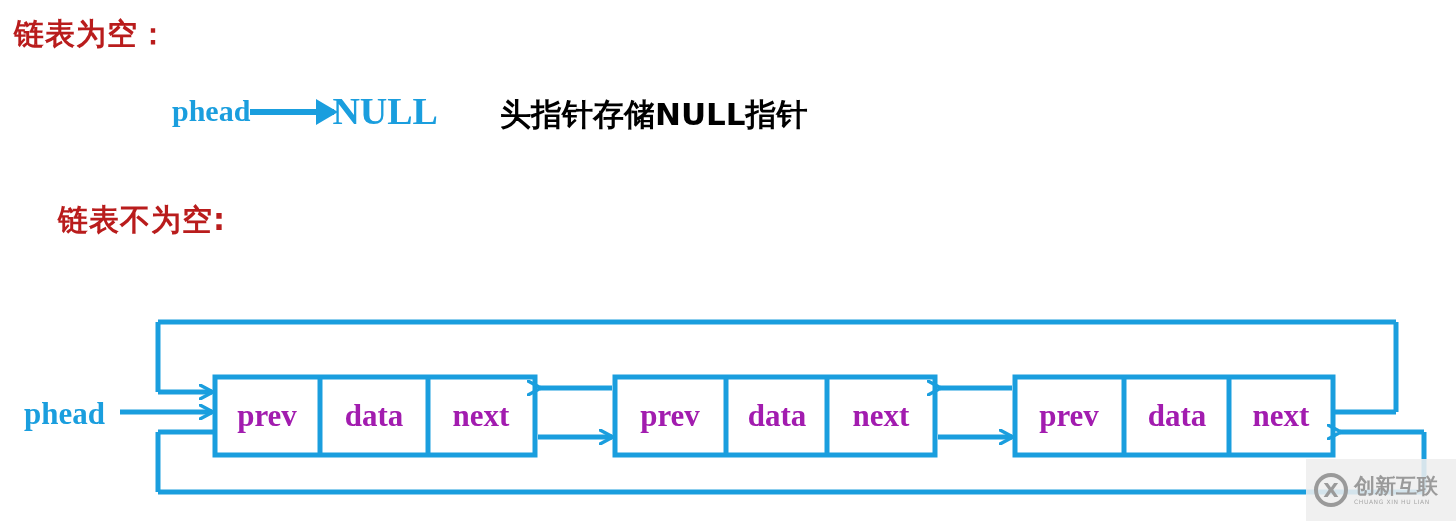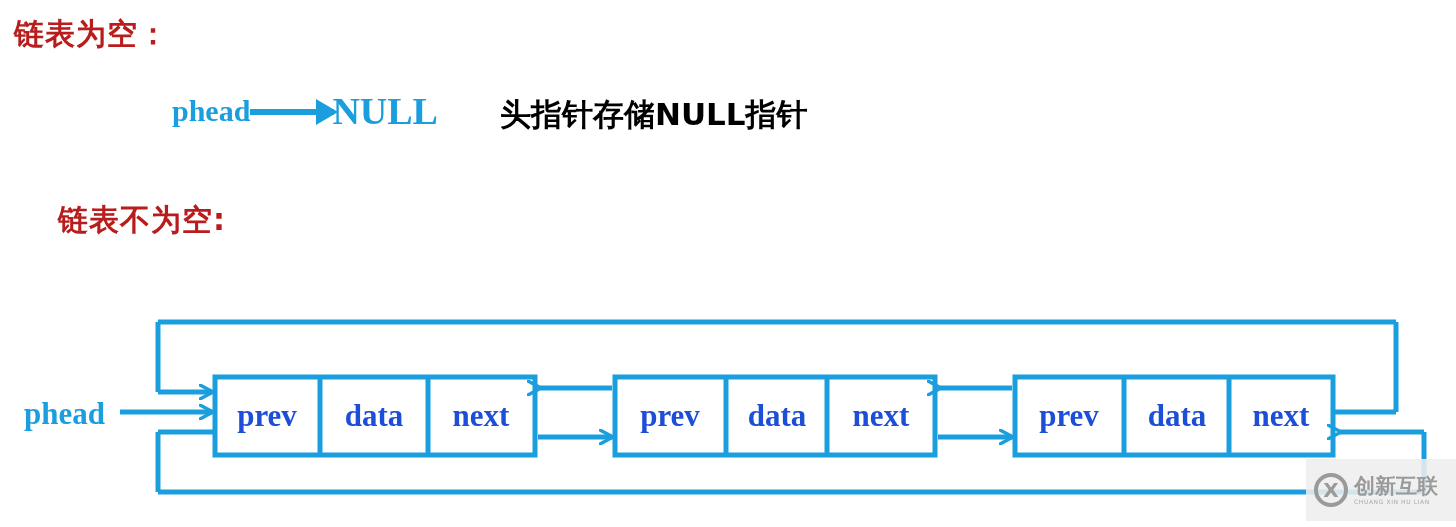--- a/index.html
+++ b/index.html
@@ -87,21 +87,21 @@
     width: 1456px;
     height: 527px;
   }
   #diagram svg { display: block; }
 
   .node-label {
     position: absolute;
     font-family: "Liberation Serif", "DejaVu Serif", serif;
     font-weight: bold;
     font-size: 31px;
-    color: #1d4ed8;
+    color: #a21caf;
     white-space: nowrap;
     transform: translate(-50%, -50%);
     pointer-events: none;
     text-align: center;
   }
   #phead-label-2 {
     position: absolute;
     left: 24px;
     top: 396px;
     font-family: "Liberation Serif", "DejaVu Serif", serif;

